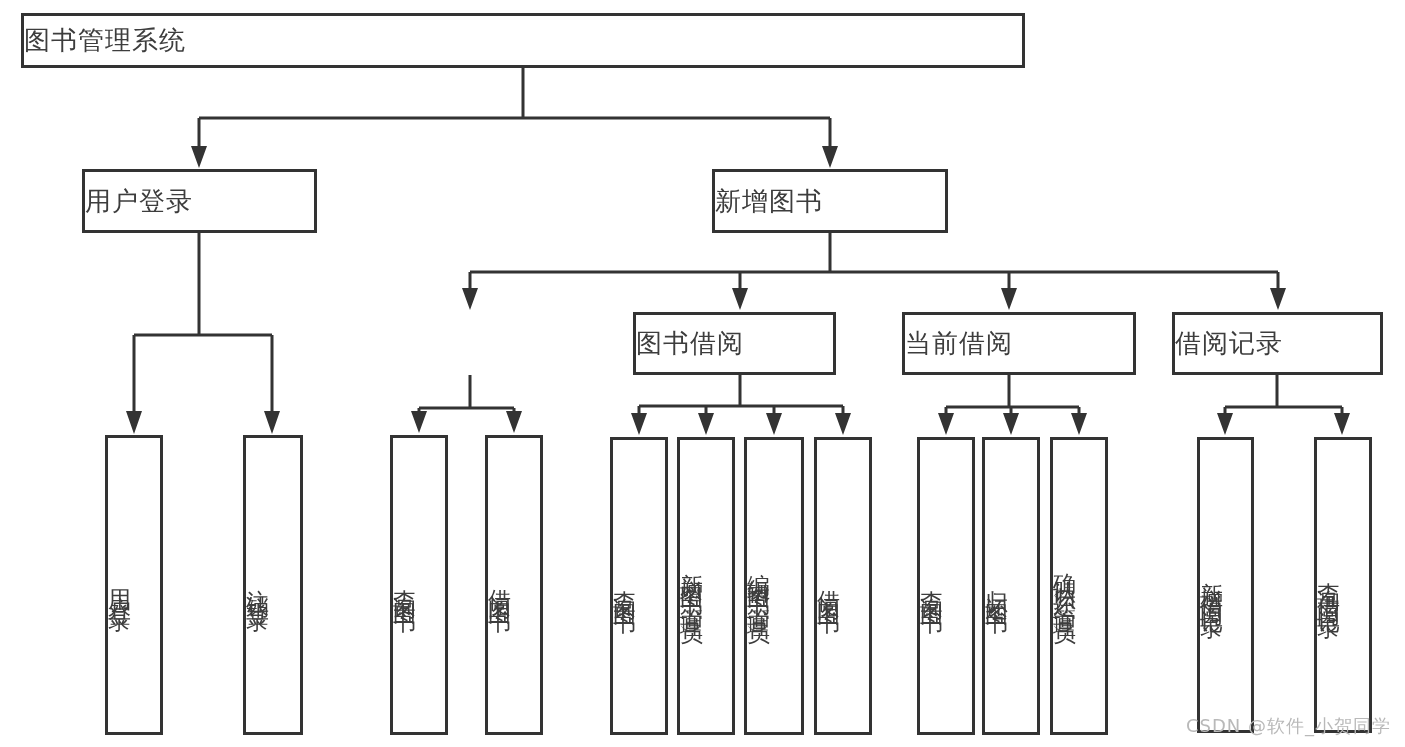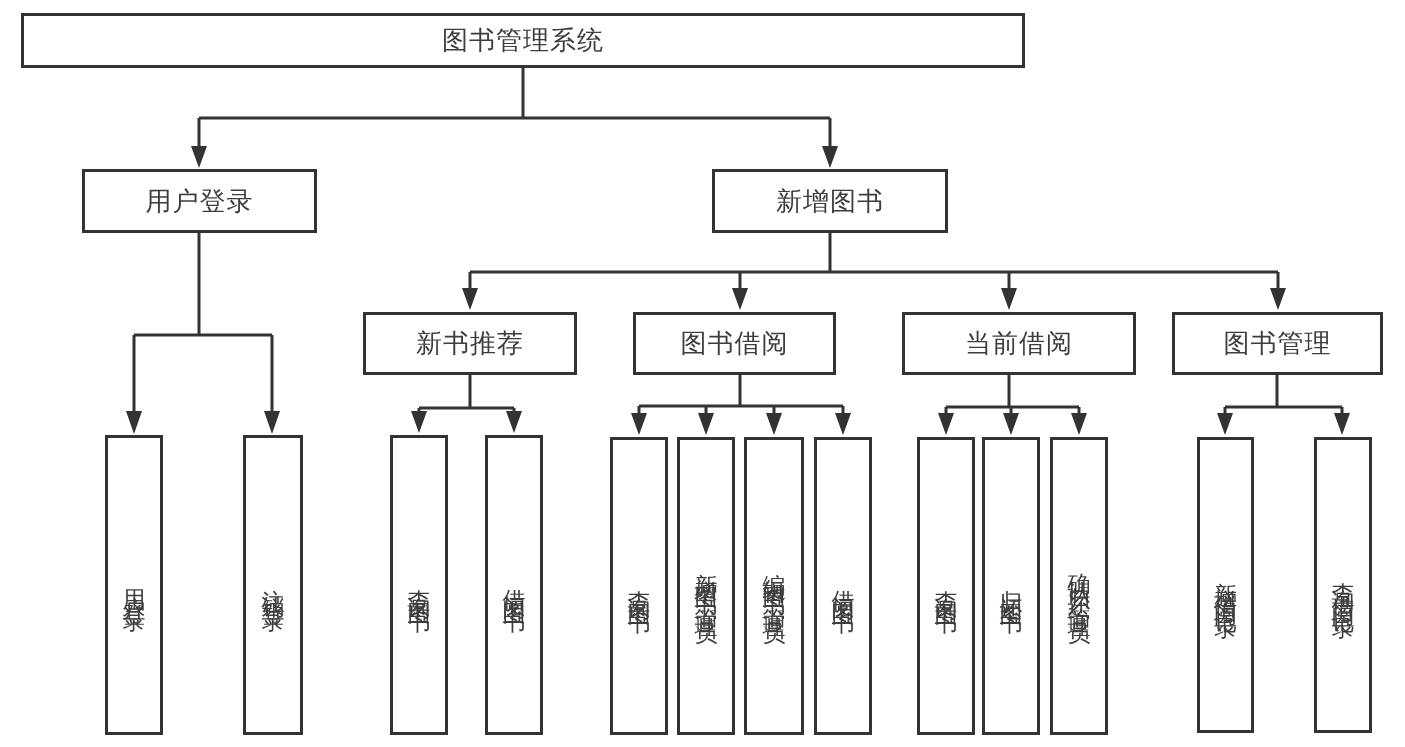--- a/index.html
+++ b/index.html
@@ -17,21 +17,20 @@
     width: 1405px; height: 747px;
     z-index: 1;
   }
   .node {
     position: absolute;
     box-sizing: border-box;
     border: 3px solid #333333;
     background: #ffffff;
     display: flex;
     align-items: center;
-    justify-content: center;
     color: #3d3d3d;
     z-index: 2;
   }
   .hnode { font-size: 26px; letter-spacing: 1px; }
   .vnode { font-size: 23px; }
   .vnode .vtext {
     writing-mode: vertical-lr;
     text-orientation: mixed;
     letter-spacing: 7px;
     line-height: 1.0;
@@ -79,31 +78,28 @@
     <span>图书管理系统</span>
   </div>
 
   <div class="node hnode" style="left:82px;top:169px;width:235px;height:64px">
     <span>用户登录</span>
   </div>
   <div class="node hnode" style="left:712px;top:169px;width:236px;height:64px">
     <span>新增图书</span>
   </div>
 
-  <div class="node hnode" style="left:363px;top:312px;width:214px;height:63px">
-    <span>新书推荐</span>
-  </div>
   <div class="node hnode" style="left:633px;top:312px;width:203px;height:63px">
     <span>图书借阅</span>
   </div>
   <div class="node hnode" style="left:902px;top:312px;width:234px;height:63px">
     <span>当前借阅</span>
   </div>
   <div class="node hnode" style="left:1172px;top:312px;width:211px;height:63px">
-    <span>图书管理</span>
+    <span>借阅记录</span>
   </div>
 
   <div class="node vnode" style="left:105px;top:435px;width:58px;height:300px">
     <span class="vtext">用户登录</span>
   </div>
   <div class="node vnode" style="left:243px;top:435px;width:60px;height:300px">
     <span class="vtext">注销登录</span>
   </div>
 
   <div class="node vnode" style="left:390px;top:435px;width:58px;height:300px">
@@ -136,14 +132,15 @@
     <span class="vtext">确认归还（管理员）</span>
   </div>
 
   <div class="node vnode" style="left:1197px;top:437px;width:57px;height:296px">
     <span class="vtext">新增借阅记录</span>
   </div>
   <div class="node vnode" style="left:1314px;top:437px;width:58px;height:296px">
     <span class="vtext">查询借阅记录</span>
   </div>
 
+  <div class="watermark">CSDN @软件_小贺同学</div>
 
 </div>
 
 </body></html>

